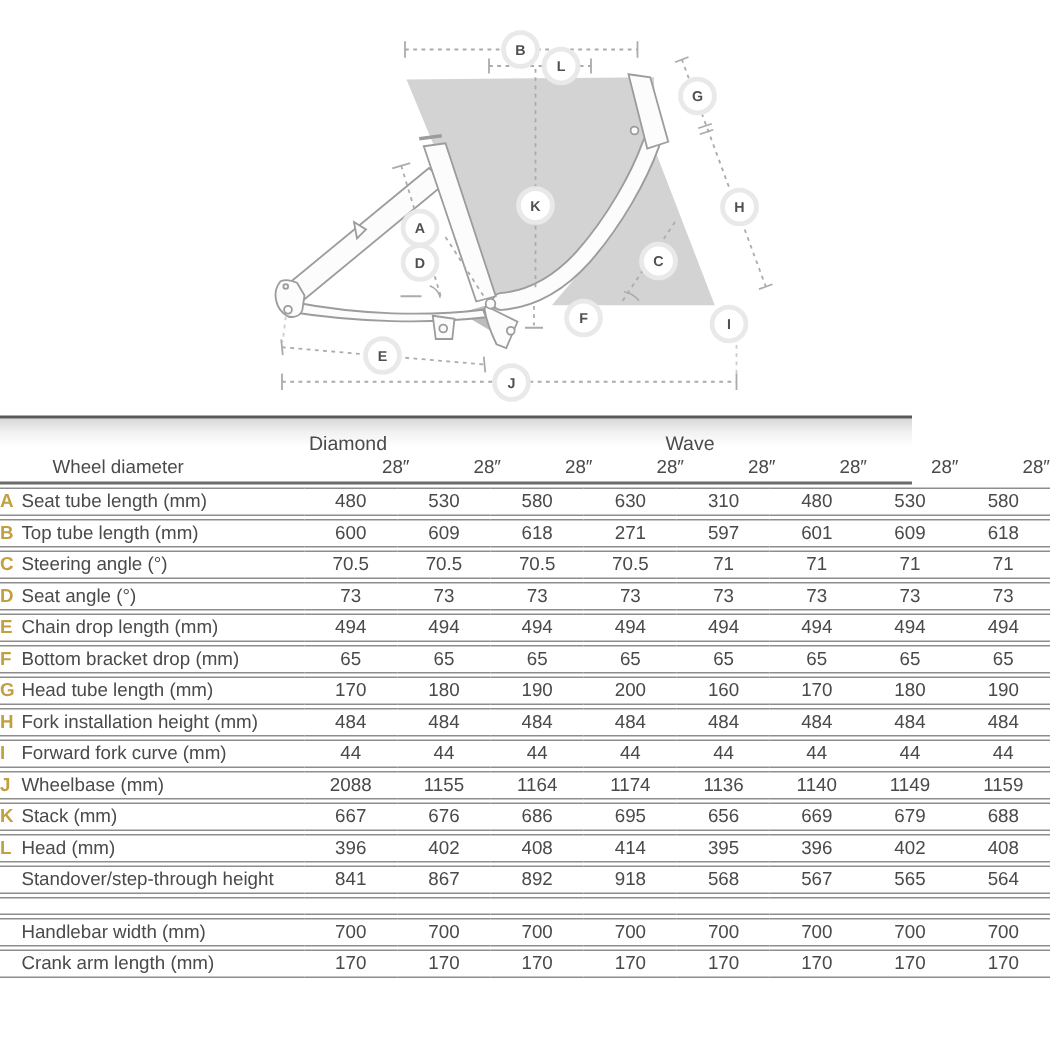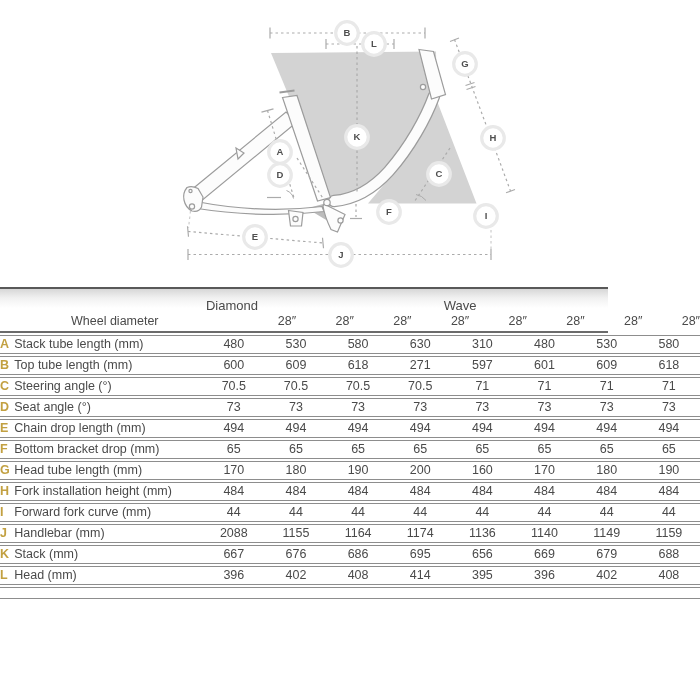--- a/index.html
+++ b/index.html
@@ -1,29 +1,29 @@
 <!DOCTYPE html>
 <html><head>
 <meta charset="utf-8">
 <style>
   html,body{margin:0;padding:0;background:#fff;}
   .page{position:relative;width:700px;height:700px;background:#ffffff;overflow:hidden;
         font-family:"Liberation Sans",sans-serif;color:#4a4a4a;}
   svg{display:block;}
   .callout-letter{font-family:"Liberation Sans",sans-serif;font-size:9.5px;font-weight:bold;fill:#4f4f4f;}
   
-  .geo{position:absolute;left:0;top:287px;width:608px;}
+  .geo{position:absolute;left:0;top:277px;width:608px;}
   .head-band{position:relative;height:42px;border-top:2px solid #595959;border-bottom:2px solid #6b6b6b;
              background:linear-gradient(to bottom,#d7d7d7 0,#f1f1f1 9px,#ffffff 19px);}
   .gh{position:absolute;top:9px;width:60px;text-align:center;font-size:13px;color:#4a4a4a;}
   .gh-diamond{left:202px;}
   .gh-wave{left:430px;}
   .wheel{position:absolute;left:0;bottom:1px;height:18px;display:flex;align-items:center;
          font-size:12.5px;color:#4a4a4a;width:700px;}
-  .wheel .lbl{width:212px;padding-left:35px;box-sizing:border-box;margin-left:36px;}
+  .wheel .lbl{width:212px;padding-left:35px;box-sizing:border-box;}
   .wheel .v{width:61px;text-align:right;}
   table.bars{border-collapse:separate;border-spacing:0 2px;width:700px;table-layout:fixed;}
   table.bars td{height:17px;line-height:17px;padding:0;border-top:1px solid #8d8d8d;border-bottom:1px solid #8d8d8d;
                 font-size:12.5px;color:#4a4a4a;overflow:hidden;white-space:nowrap;}
   td.letter{width:14px;padding-left:13px;font-weight:bold;}
   td.lbl{width:185px;}
   td.val{width:61px;text-align:center;}
   tr.spacer td{height:10px;line-height:10px;}
 </style>
 </head>
@@ -160,21 +160,21 @@
           <span class="v">28″</span>
           <span class="v">28″</span>
           <span class="v">28″</span>
           <span class="v">28″</span>
         </div>
     </div>
     <table class="bars">
       <tbody id="spec-body">
           <tr>
             <td class="letter" style="color: rgb(194, 160, 65);">A</td>
-            <td class="lbl">Stack tube length (mm)</td>
+            <td class="lbl">Seat tube length (mm)</td>
             <td class="val">480</td>
             <td class="val">530</td>
             <td class="val">580</td>
             <td class="val">630</td>
             <td class="val">310</td>
             <td class="val">480</td>
             <td class="val">530</td>
             <td class="val">580</td>
           </tr>
           <tr>
@@ -268,21 +268,21 @@
             <td class="val">44</td>
             <td class="val">44</td>
             <td class="val">44</td>
             <td class="val">44</td>
             <td class="val">44</td>
             <td class="val">44</td>
             <td class="val">44</td>
           </tr>
           <tr>
             <td class="letter" style="color: rgb(194, 160, 65);">J</td>
-            <td class="lbl">Handlebar (mm)</td>
+            <td class="lbl">Wheelbase (mm)</td>
             <td class="val">2088</td>
             <td class="val">1155</td>
             <td class="val">1164</td>
             <td class="val">1174</td>
             <td class="val">1136</td>
             <td class="val">1140</td>
             <td class="val">1149</td>
             <td class="val">1159</td>
           </tr>
           <tr>
@@ -302,29 +302,65 @@
             <td class="lbl">Head (mm)</td>
             <td class="val">396</td>
             <td class="val">402</td>
             <td class="val">408</td>
             <td class="val">414</td>
             <td class="val">395</td>
             <td class="val">396</td>
             <td class="val">402</td>
             <td class="val">408</td>
           </tr>
+          <tr>
+            <td class="letter" style="color: rgb(194, 160, 65);"></td>
+            <td class="lbl">Standover/step-through height</td>
+            <td class="val">841</td>
+            <td class="val">867</td>
+            <td class="val">892</td>
+            <td class="val">918</td>
+            <td class="val">568</td>
+            <td class="val">567</td>
+            <td class="val">565</td>
+            <td class="val">564</td>
+          </tr>
           <tr class="spacer">
             <td class="letter"></td>
             <td class="lbl"></td>
             <td class="val"></td>
             <td class="val"></td>
             <td class="val"></td>
             <td class="val"></td>
             <td class="val"></td>
             <td class="val"></td>
             <td class="val"></td>
             <td class="val"></td>
           </tr>
+          <tr>
+            <td class="letter" style="color: rgb(194, 160, 65);"></td>
+            <td class="lbl">Handlebar width (mm)</td>
+            <td class="val">700</td>
+            <td class="val">700</td>
+            <td class="val">700</td>
+            <td class="val">700</td>
+            <td class="val">700</td>
+            <td class="val">700</td>
+            <td class="val">700</td>
+            <td class="val">700</td>
+          </tr>
+          <tr>
+            <td class="letter" style="color: rgb(194, 160, 65);"></td>
+            <td class="lbl">Crank arm length (mm)</td>
+            <td class="val">170</td>
+            <td class="val">170</td>
+            <td class="val">170</td>
+            <td class="val">170</td>
+            <td class="val">170</td>
+            <td class="val">170</td>
+            <td class="val">170</td>
+            <td class="val">170</td>
+          </tr>
         </tbody>
     </table>
   </div>
 
 </div>
 
 </body></html>

